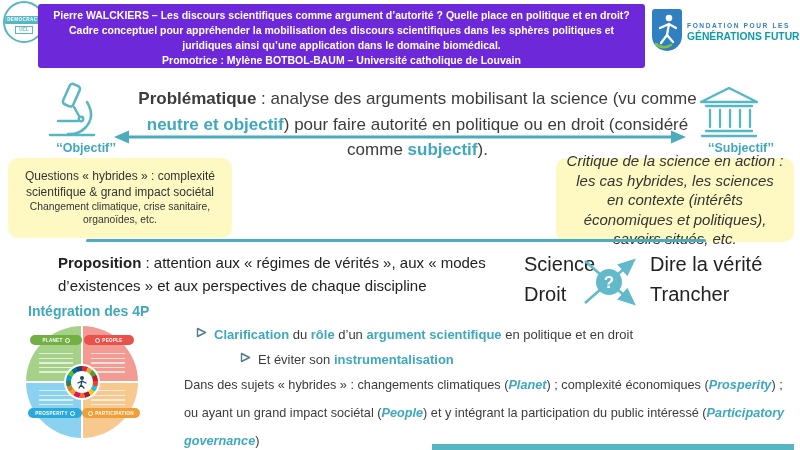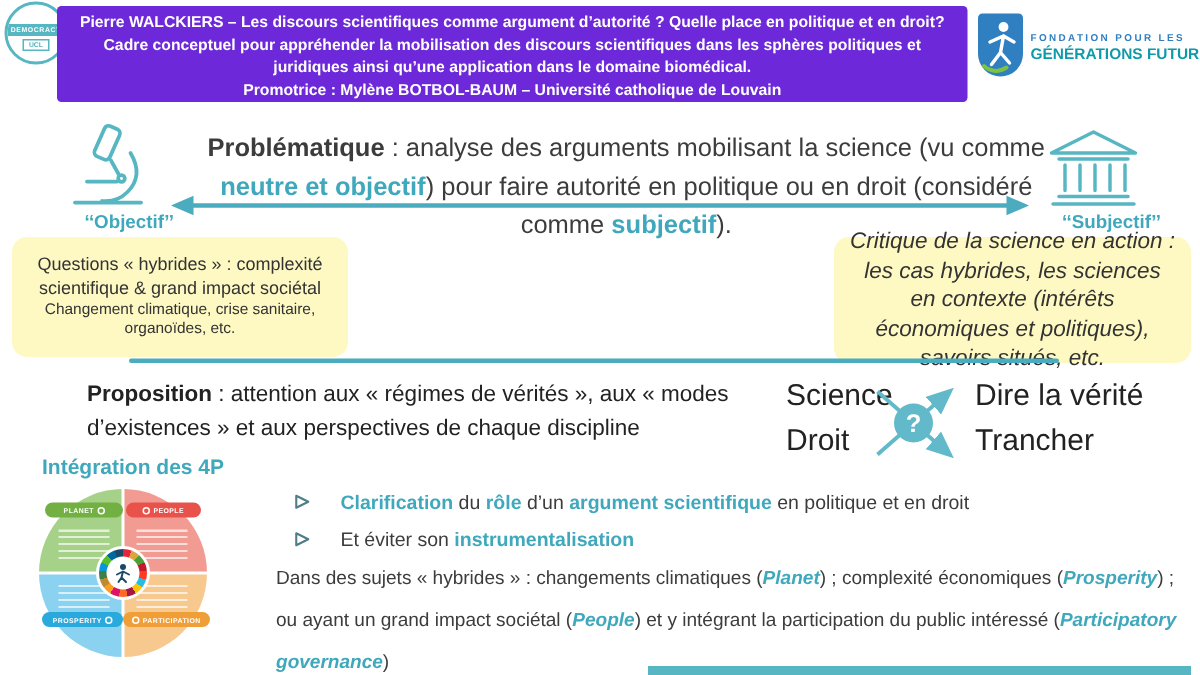--- a/index.html
+++ b/index.html
@@ -76,22 +76,22 @@
   .sdg-wheel{position:absolute;left:40px;top:40px;width:36px;height:36px;border-radius:50%;z-index:4;
     border:2px solid #fff;box-sizing:border-box;
     background:conic-gradient(#e5243b 0 21deg,#dda63a 0 42deg,#4c9f38 0 64deg,#c5192d 0 85deg,
       #ff3a21 0 106deg,#26bde2 0 127deg,#fcc30b 0 148deg,#a21942 0 169deg,#fd6925 0 190deg,
       #dd1367 0 212deg,#fd9d24 0 233deg,#bf8b2e 0 254deg,#3f7e44 0 275deg,#0a97d9 0 296deg,
       #56c02b 0 318deg,#00689d 0 339deg,#19486a 0 360deg);}
   .sdg-inner{position:absolute;left:5px;top:5px;width:22px;height:22px;border-radius:50%;background:#fff;
              display:flex;align-items:center;justify-content:center;}
 
   
-  .bullet{left:196px;font-size:13px;display:flex;align-items:center;gap:20px;white-space:nowrap;}
-  .bl1{top:327px;} .bl2{top:352px;}
+  .bullet{left:196px;font-size:13px;display:flex;align-items:flex-start;gap:7px;white-space:nowrap;}
+  .bl1{top:327px;} .bl2{top:352px;margin-left:44px;}
   .para{left:184px;top:371px;width:614px;font-size:12.7px;line-height:28px;}
   .hl-i{color:#3fa8bc;font-style:italic;font-weight:600;}
 
   .bottom-bar{left:432px;top:444px;width:362px;height:6px;background:#56b6c2;}
 </style>
 </head>
 <body>
 
 <div class="slide">
 

